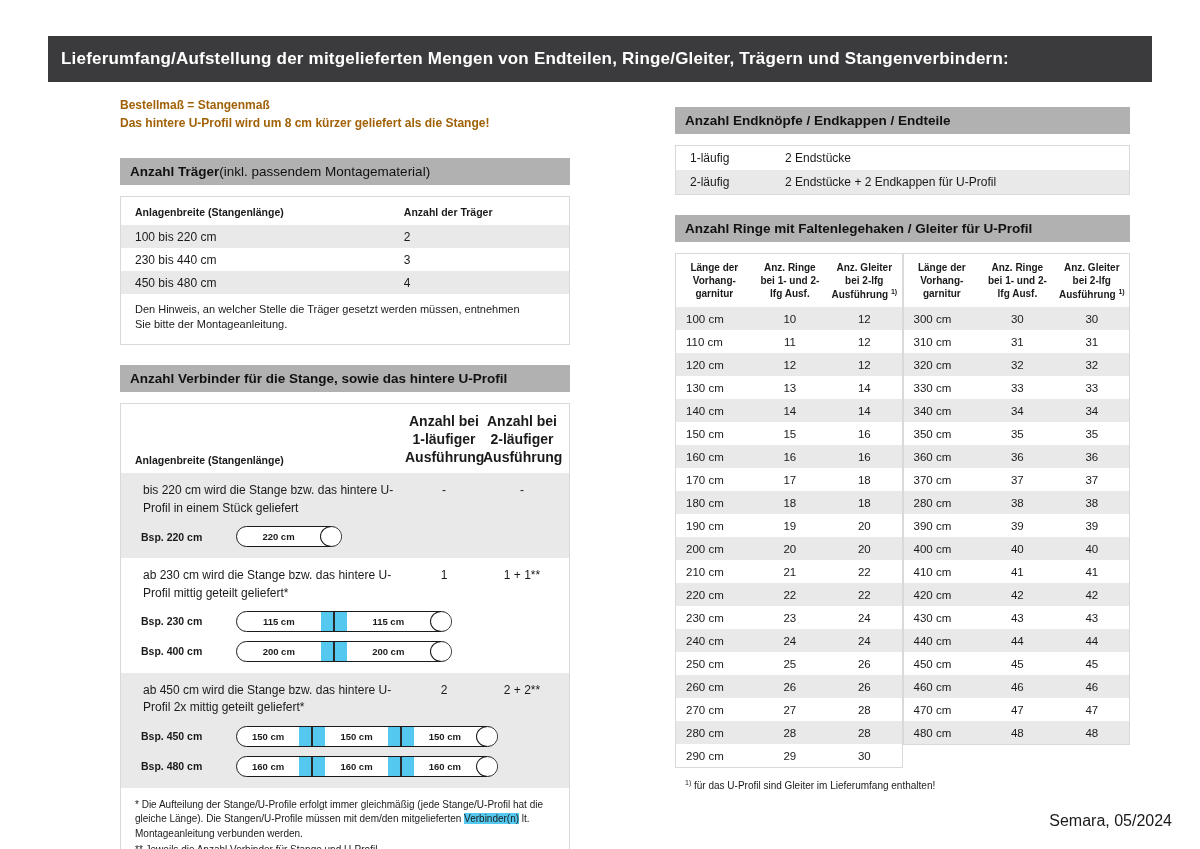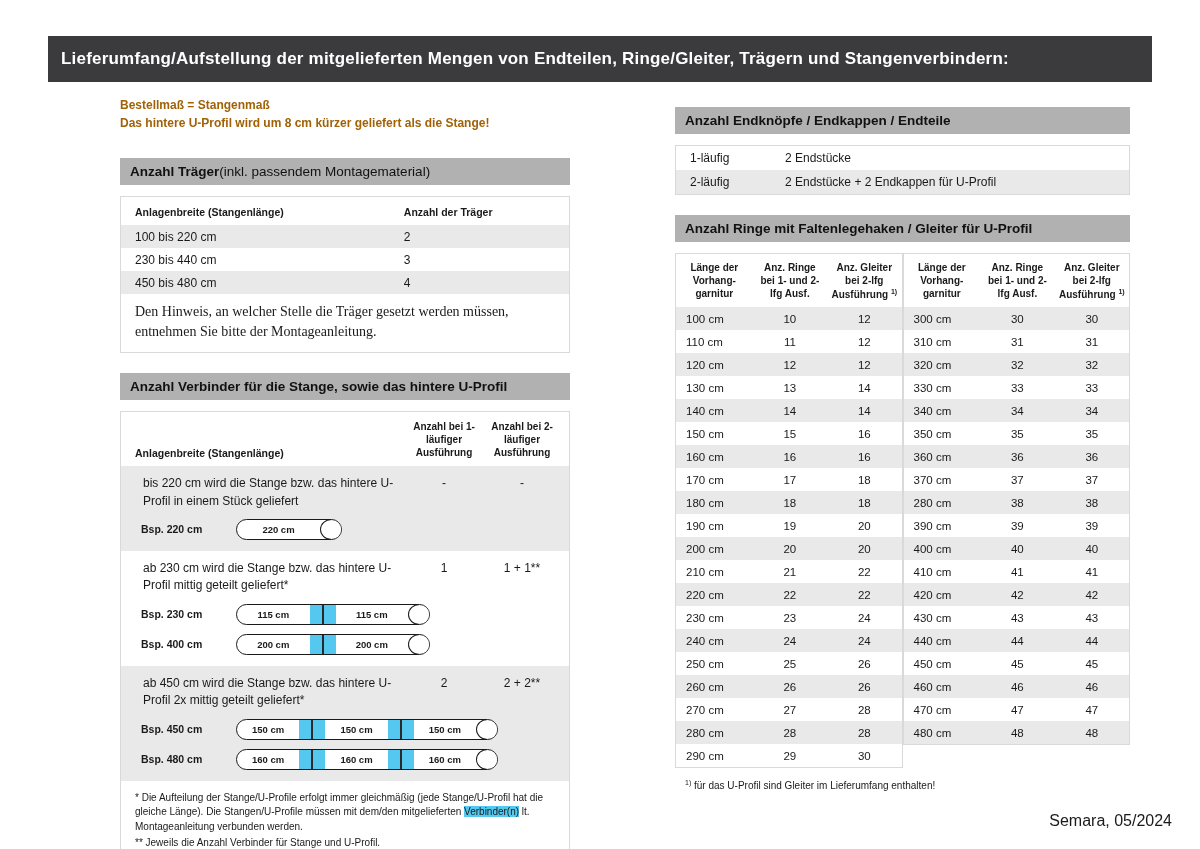--- a/index.html
+++ b/index.html
@@ -41,44 +41,44 @@
   .panel { background: #fff; border: 1px solid #d9d9d9; margin-top: 11px; }
 
   table { border-collapse: collapse; width: 100%; table-layout: fixed; }
 
   
   .traeger-table col.c1 { width: 60%; }
   .traeger-table col.c2 { width: 40%; }
   .traeger-table th { font-size: 10.5px; font-weight: bold; text-align: left; padding: 9px 0 7px 14px; }
   .traeger-table td { font-size: 12px; padding: 4px 0 3px 14px; height: 23px; }
   .traeger-table tbody tr:nth-child(odd) { background: #e9e9e9; }
-  .panel-note { font-size: 14px; line-height: 1.4; padding: 8px 40px 11px 14px; font-family: Liberation Serif, serif; }
+  .panel-note { font-size: 11px; line-height: 1.4; padding: 8px 40px 11px 14px; }
 
   .gap { height: 20px; }
 
   
   .vhead { display: grid; grid-template-columns: 1fr 78px 78px; padding: 8px 8px 7px 0; }
   .vhead .h1 { font-size: 10.5px; font-weight: bold; align-self: end; padding-left: 14px; }
-  .vhead .h2 { font-size: 10px; font-weight: bold; text-align: center; line-height: 1.3; }
+  .vhead .h2 { font-size: 14px; font-weight: bold; text-align: center; line-height: 1.3; }
   .vgroup { padding: 9px 8px 9px 0; }
   .vgroup.gray { background: #e9e9e9; }
   .vrow { display: grid; grid-template-columns: 1fr 78px 78px; }
   .vdesc { font-size: 12px; line-height: 1.45; padding-left: 22px; max-width: 300px; }
   .vcount { font-size: 12px; text-align: center; padding-top: 1px; }
   .bsp-row { display: flex; align-items: center; margin: 9px 0 2px 20px; }
   .bsp-label { font-weight: bold; font-size: 10.5px; width: 95px; flex: none; }
 
   
   .rod {
     display: flex; align-items: center;
     height: 21px; background: #fff;
     border: 1.5px solid #1a1a1a; border-radius: 11px;
     overflow: hidden;
   }
-  .rod-1 { width: 106px; } .rod-2 { width: 194px; } .rod-3 { width: 262px; }
+  .rod-1 { width: 106px; } .rod-2 { width: 216px; } .rod-3 { width: 262px; }
   .rod .seg { flex: 1; text-align: center; font-size: 9.5px; font-weight: bold; white-space: nowrap; }
   .rod .connector { width: 26px; align-self: stretch; background: #54c8ee; position: relative; flex: none; }
   .rod .connector::after { content: ""; position: absolute; left: 50%; top: 0; bottom: 0; width: 2px; margin-left: -1px; background: #2a2a2a; }
   .rod .endknob {
     flex: none; width: 23px; height: 21px;
     border: 1.5px solid #1a1a1a; border-radius: 50%;
     background: #fff; margin-right: -2px;
   }
 
   .footnotes { padding: 10px 14px 12px; font-size: 10px; line-height: 1.45; }

